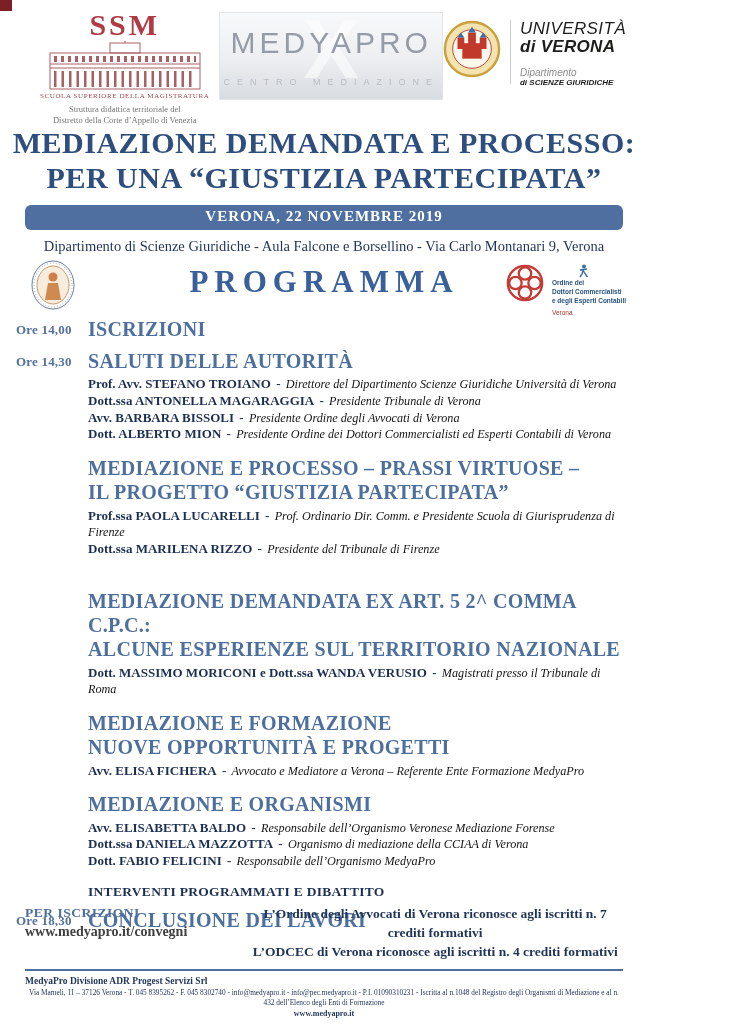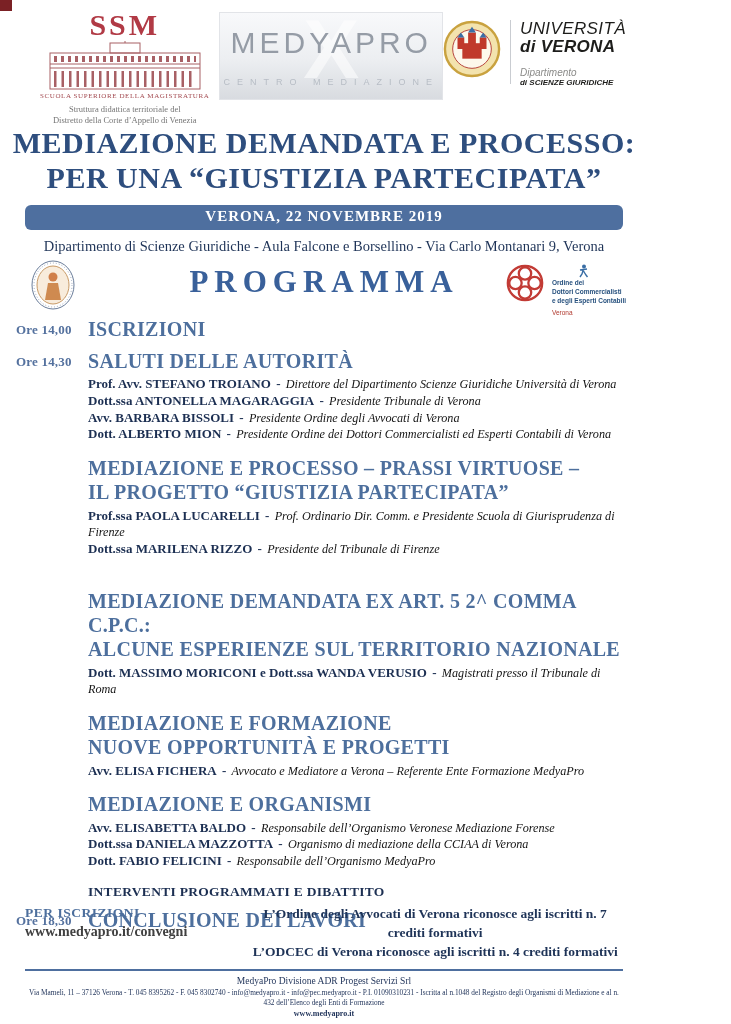--- a/index.html
+++ b/index.html
@@ -72,21 +72,21 @@
   .plain-title{color:#1c2f52;font-weight:bold;font-size:13.5px;letter-spacing:.3px;padding-top:3px;}
 
   
   .footer{position:absolute;left:0;right:0;bottom:6px;padding:0 25px;}
   .footer-top{display:flex;justify-content:space-between;align-items:flex-start;}
   .f-isc{color:#4d6f9d;font-weight:bold;font-size:13.5px;letter-spacing:.5px;}
   .f-url{color:#404040;font-weight:bold;font-size:14px;margin-top:3px;}
   .f-credits{flex:1;text-align:center;color:#1e3357;font-weight:bold;font-size:13.5px;
              line-height:1.4;padding-left:60px;}
   .f-rule{height:2px;background:#4e6f9f;margin-top:7px;}
-  .f-company{text-align:center;font-weight:normal;font-size:9.5px;color:#23365c;margin-top:5px;}
+  .f-company{text-align:left;font-weight:bold;font-size:9.5px;color:#23365c;margin-top:5px;}
   .f-fine{text-align:center;font-size:7.3px;color:#23365c;margin-top:2px;line-height:1.4;}
   .f-site{text-align:center;font-size:8px;font-weight:bold;color:#23365c;margin-top:1px;}
 </style>
 </head>
 <body>
 
 <div class="page">
   <div class="corner-mark"></div>
 
   <header class="logos">

